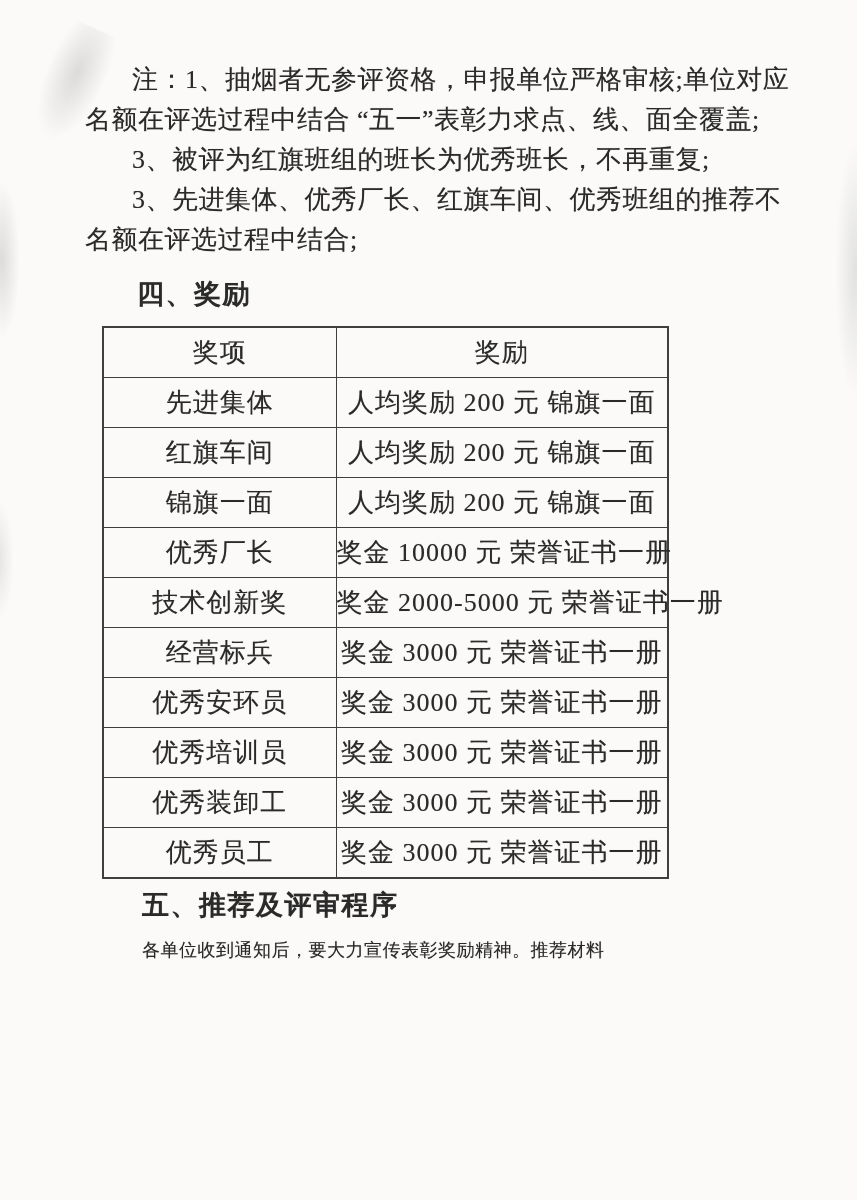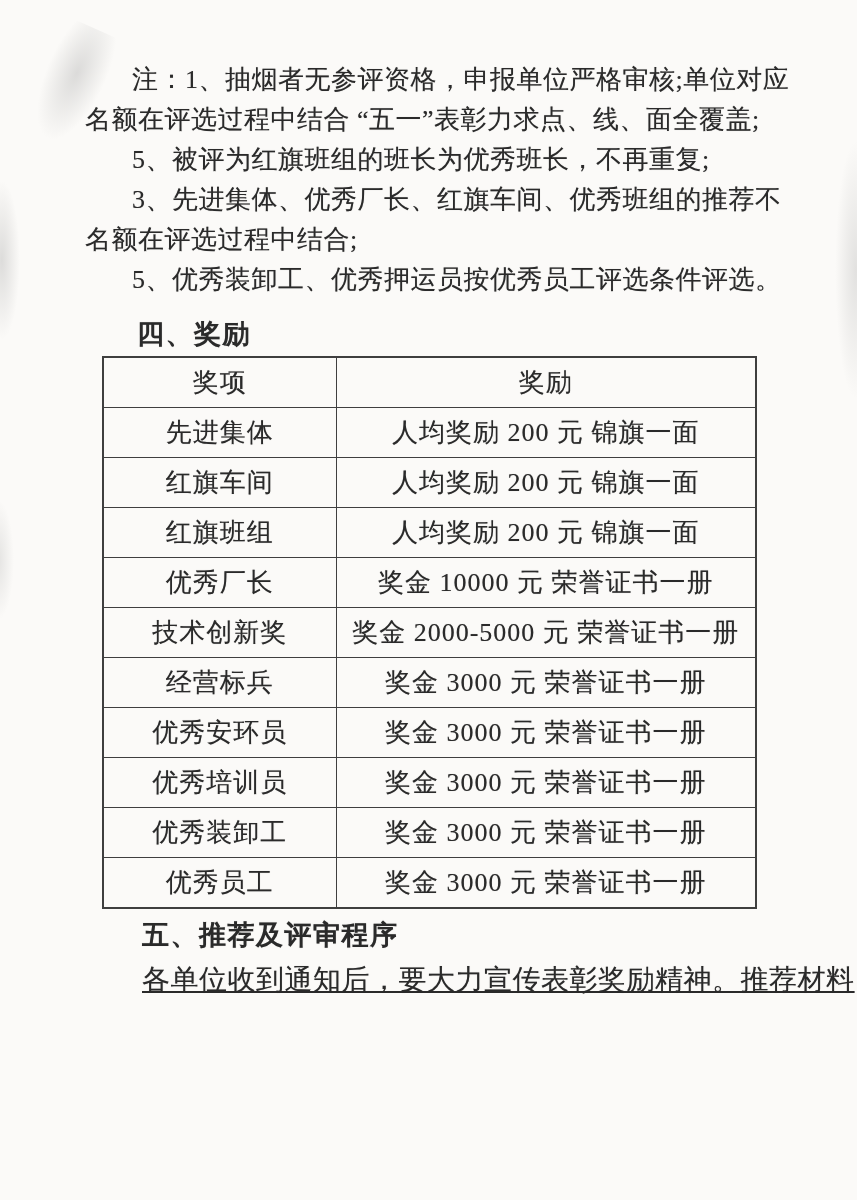--- a/index.html
+++ b/index.html
@@ -55,63 +55,61 @@
     font-weight: bold;
     letter-spacing: 1.5px;
     white-space: nowrap;
   }
   .heading-awards { margin: 17px 0 0 137px; }
   .heading-procedure { margin: 9px 0 8px 142px; }
 
   table.awards {
     border-collapse: collapse;
     table-layout: fixed;
-    margin: 5px 0 0 102px;
-    width: 655px;
+    margin: 15px 0 0 102px;
+    width: 567px;
   }
   table.awards col.c1 { width: 233px; }
   table.awards th, table.awards td {
     border: 1.6px solid var(--line, #3f3f3f);
     height: 49px;
     text-align: center;
     vertical-align: middle;
     font-size: 26px;
     font-weight: normal;
     letter-spacing: 1px;
     white-space: nowrap;
     padding: 0;
   }
   table.awards { border: 2px solid var(--line, #3f3f3f); }
 
   .procedure-line {
     margin: 2px 0 0 85px;
     padding-left: 57px;
-    font-size: 28px;
+    font-size: 18px;
     line-height: 40px;
     letter-spacing: 0.5px;
     white-space: nowrap;
-    text-decoration: underline;
   }
 </style>
 </head>
 <body>
 
 <div class="page" style="--page-bg: #fbfaf8; --ink: #2a2a2a; --line: #3f3f3f;">
   <div class="smudge smudge-corner"></div>
   <div class="smudge smudge-left"></div>
   <div class="smudge smudge-right"></div>
   <div class="smudge smudge-left2"></div>
 
   <div class="notes">
       <div class="note-line indent">注：1、抽烟者无参评资格，申报单位严格审核;单位对应</div>
       <div class="note-line">名额在评选过程中结合 “五一”表彰力求点、线、面全覆盖;</div>
-      <div class="note-line indent">5、被评为红旗班组的班长为优秀班长，不再重复;</div>
+      <div class="note-line indent">3、被评为红旗班组的班长为优秀班长，不再重复;</div>
       <div class="note-line indent">3、先进集体、优秀厂长、红旗车间、优秀班组的推荐不</div>
       <div class="note-line">名额在评选过程中结合;</div>
-      <div class="note-line indent">5、优秀装卸工、优秀押运员按优秀员工评选条件评选。</div>
     </div>
 
   <div class="section-heading heading-awards">四、奖励</div>
 
   <table class="awards">
     <colgroup>
         <col class="c1">
         <col class="c2">
       </colgroup>
     <thead>
@@ -123,21 +121,21 @@
     <tbody>
         <tr>
           <td>先进集体</td>
           <td>人均奖励 200 元 锦旗一面</td>
         </tr>
         <tr>
           <td>红旗车间</td>
           <td>人均奖励 200 元 锦旗一面</td>
         </tr>
         <tr>
-          <td>红旗班组</td>
+          <td>锦旗一面</td>
           <td>人均奖励 200 元 锦旗一面</td>
         </tr>
         <tr>
           <td>优秀厂长</td>
           <td>奖金 10000 元 荣誉证书一册</td>
         </tr>
         <tr>
           <td>技术创新奖</td>
           <td>奖金 2000-5000 元 荣誉证书一册</td>
         </tr>

